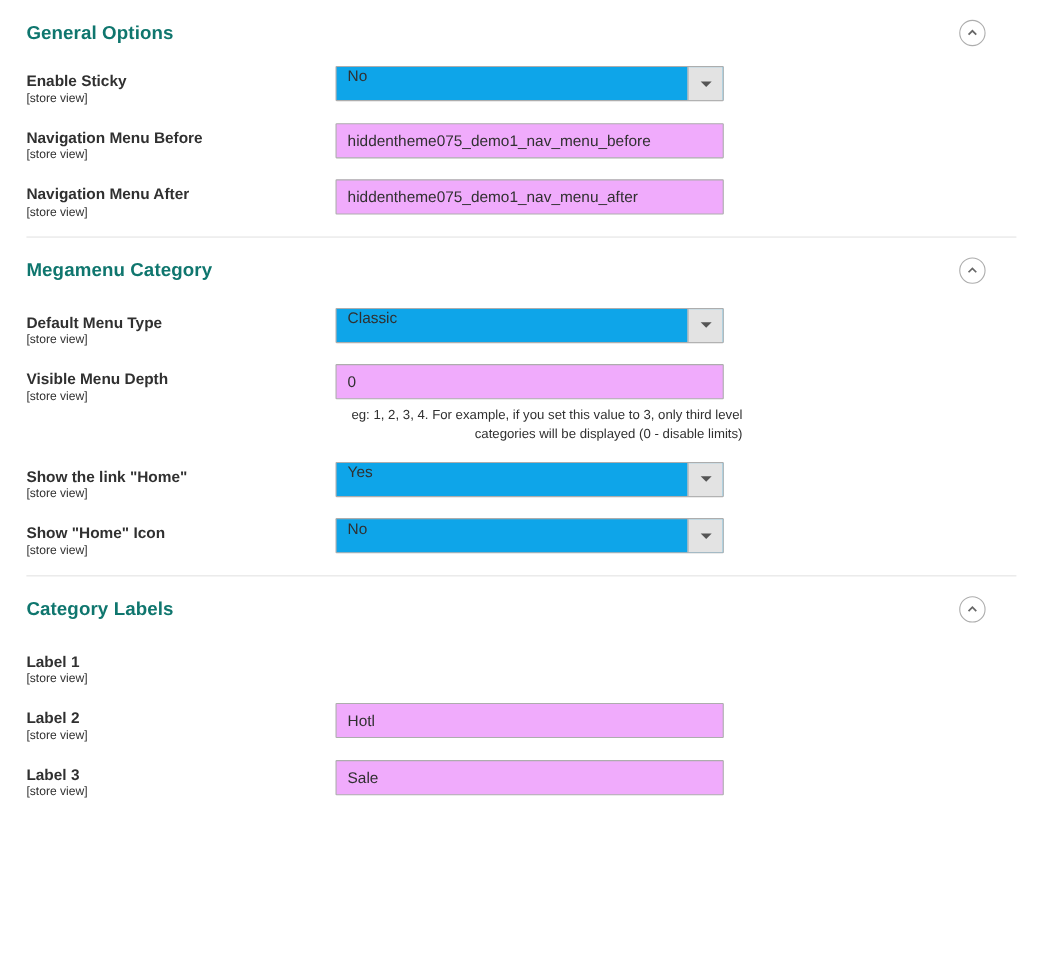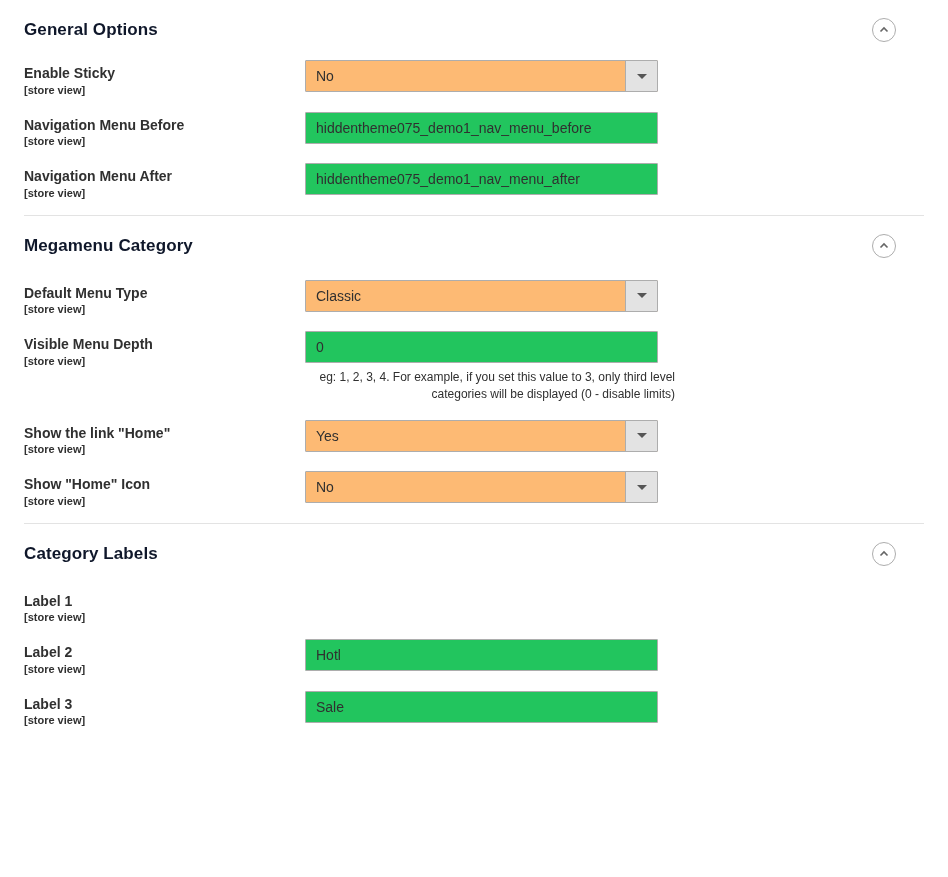--- a/index.html
+++ b/index.html
@@ -22,21 +22,21 @@
   .section { position: relative; }
   .section-header {
     display: flex;
     align-items: center;
     justify-content: space-between;
     padding: 18px 0 14px 0;
   }
   .section-title {
     font-size: 17px;
     font-weight: bold;
-    color: #0f172a;
+    color: #0f766e;
     letter-spacing: .1px;
   }
   .collapse-toggle {
     width: 24px;
     height: 24px;
     border-radius: 50%;
     border: 1px solid #adadad;
     display: flex;
     align-items: center;
     justify-content: center;
@@ -66,46 +66,46 @@
     font-weight: bold;
     color: #303030;
     line-height: 1.25;
     display: block;
   }
   .field-scope {
     font-size: 11px;
     color: #303030;
     display: block;
     margin-top: 1px;
-    font-weight: bold;
+    font-weight: normal;
   }
   .field-control-col {
     flex: 1;
   }
   .text-input {
     width: 353px;
     height: 32px;
     border: 1px solid #adadad;
-    background: #22c55e;
+    background: #f0abfc;
     padding: 0 10px;
     font-size: 14px;
     font-family: "Liberation Sans", sans-serif;
     color: #303030;
     border-radius: 1px;
     outline: none;
   }
   .select-wrap {
     position: relative;
     width: 353px;
     height: 32px;
     border: 1px solid #adadad;
-    background: #fdba74;
+    background: #0ea5e9;
     border-radius: 1px;
     display: flex;
-    align-items: center;
+    align-items: flex-start;
   }
   .select-value {
     padding-left: 10px;
     font-size: 14px;
     color: #303030;
     flex: 1;
     white-space: nowrap;
     overflow: hidden;
   }
   .select-arrow {

